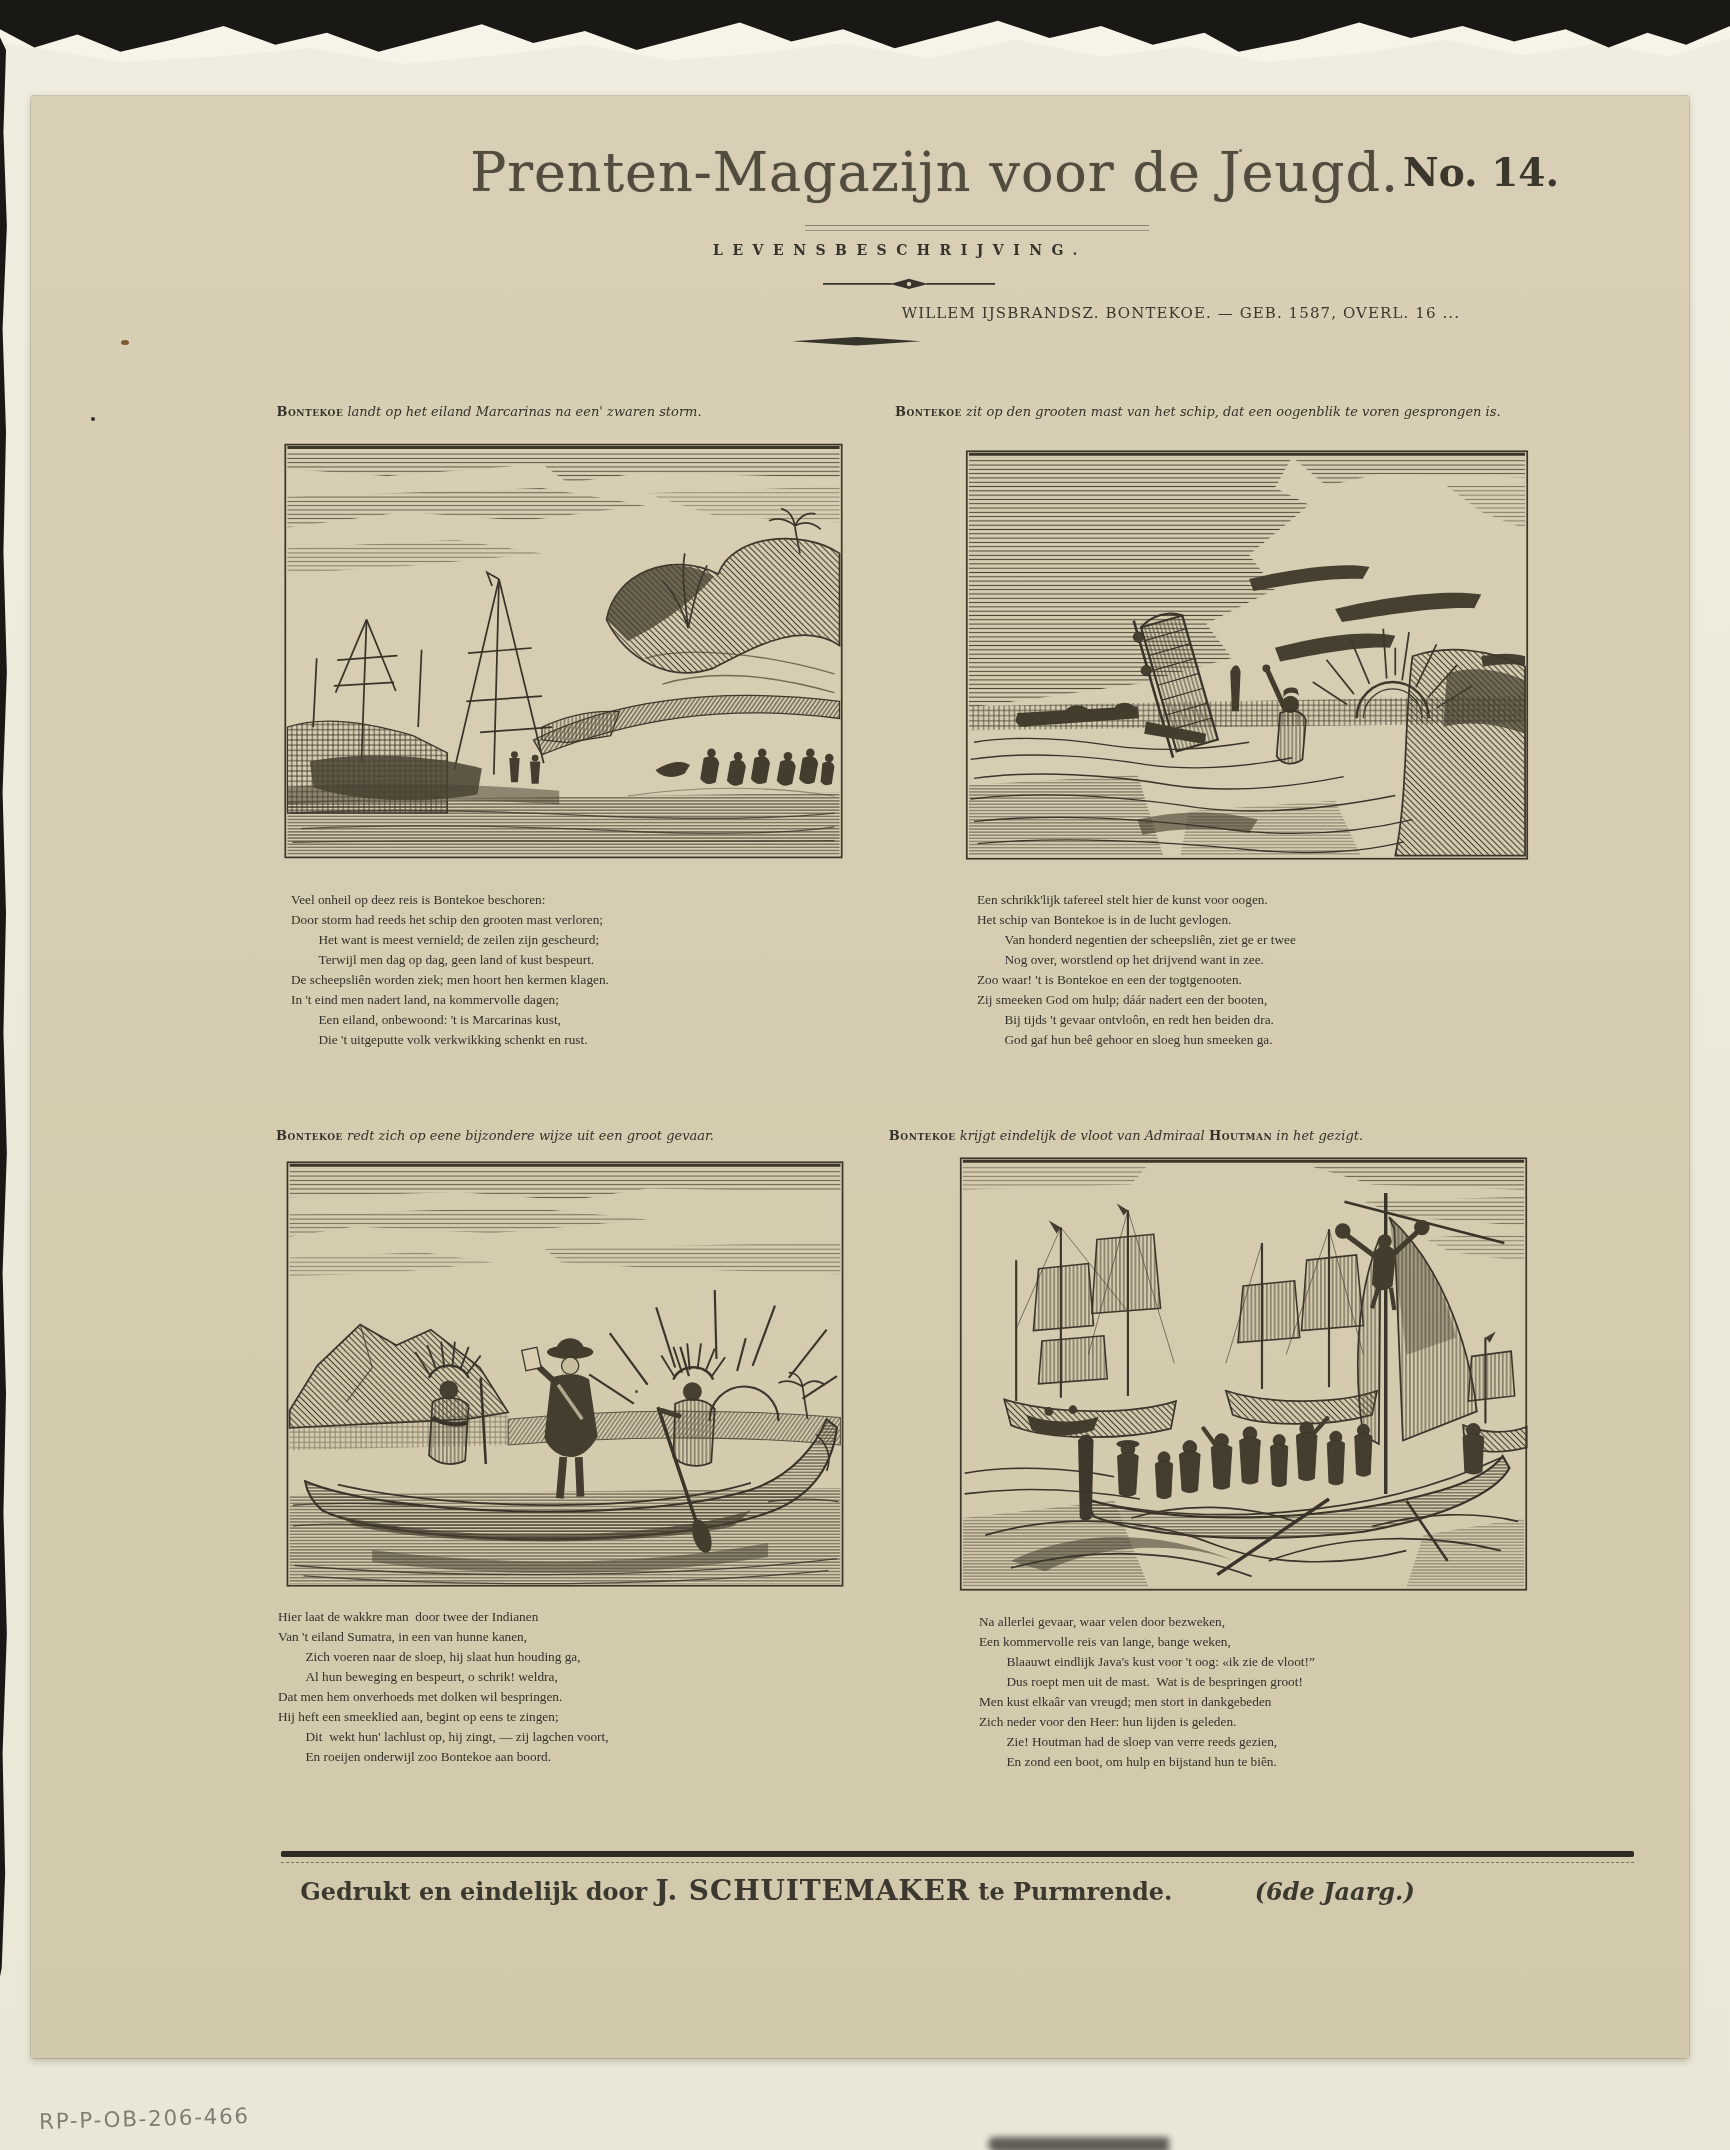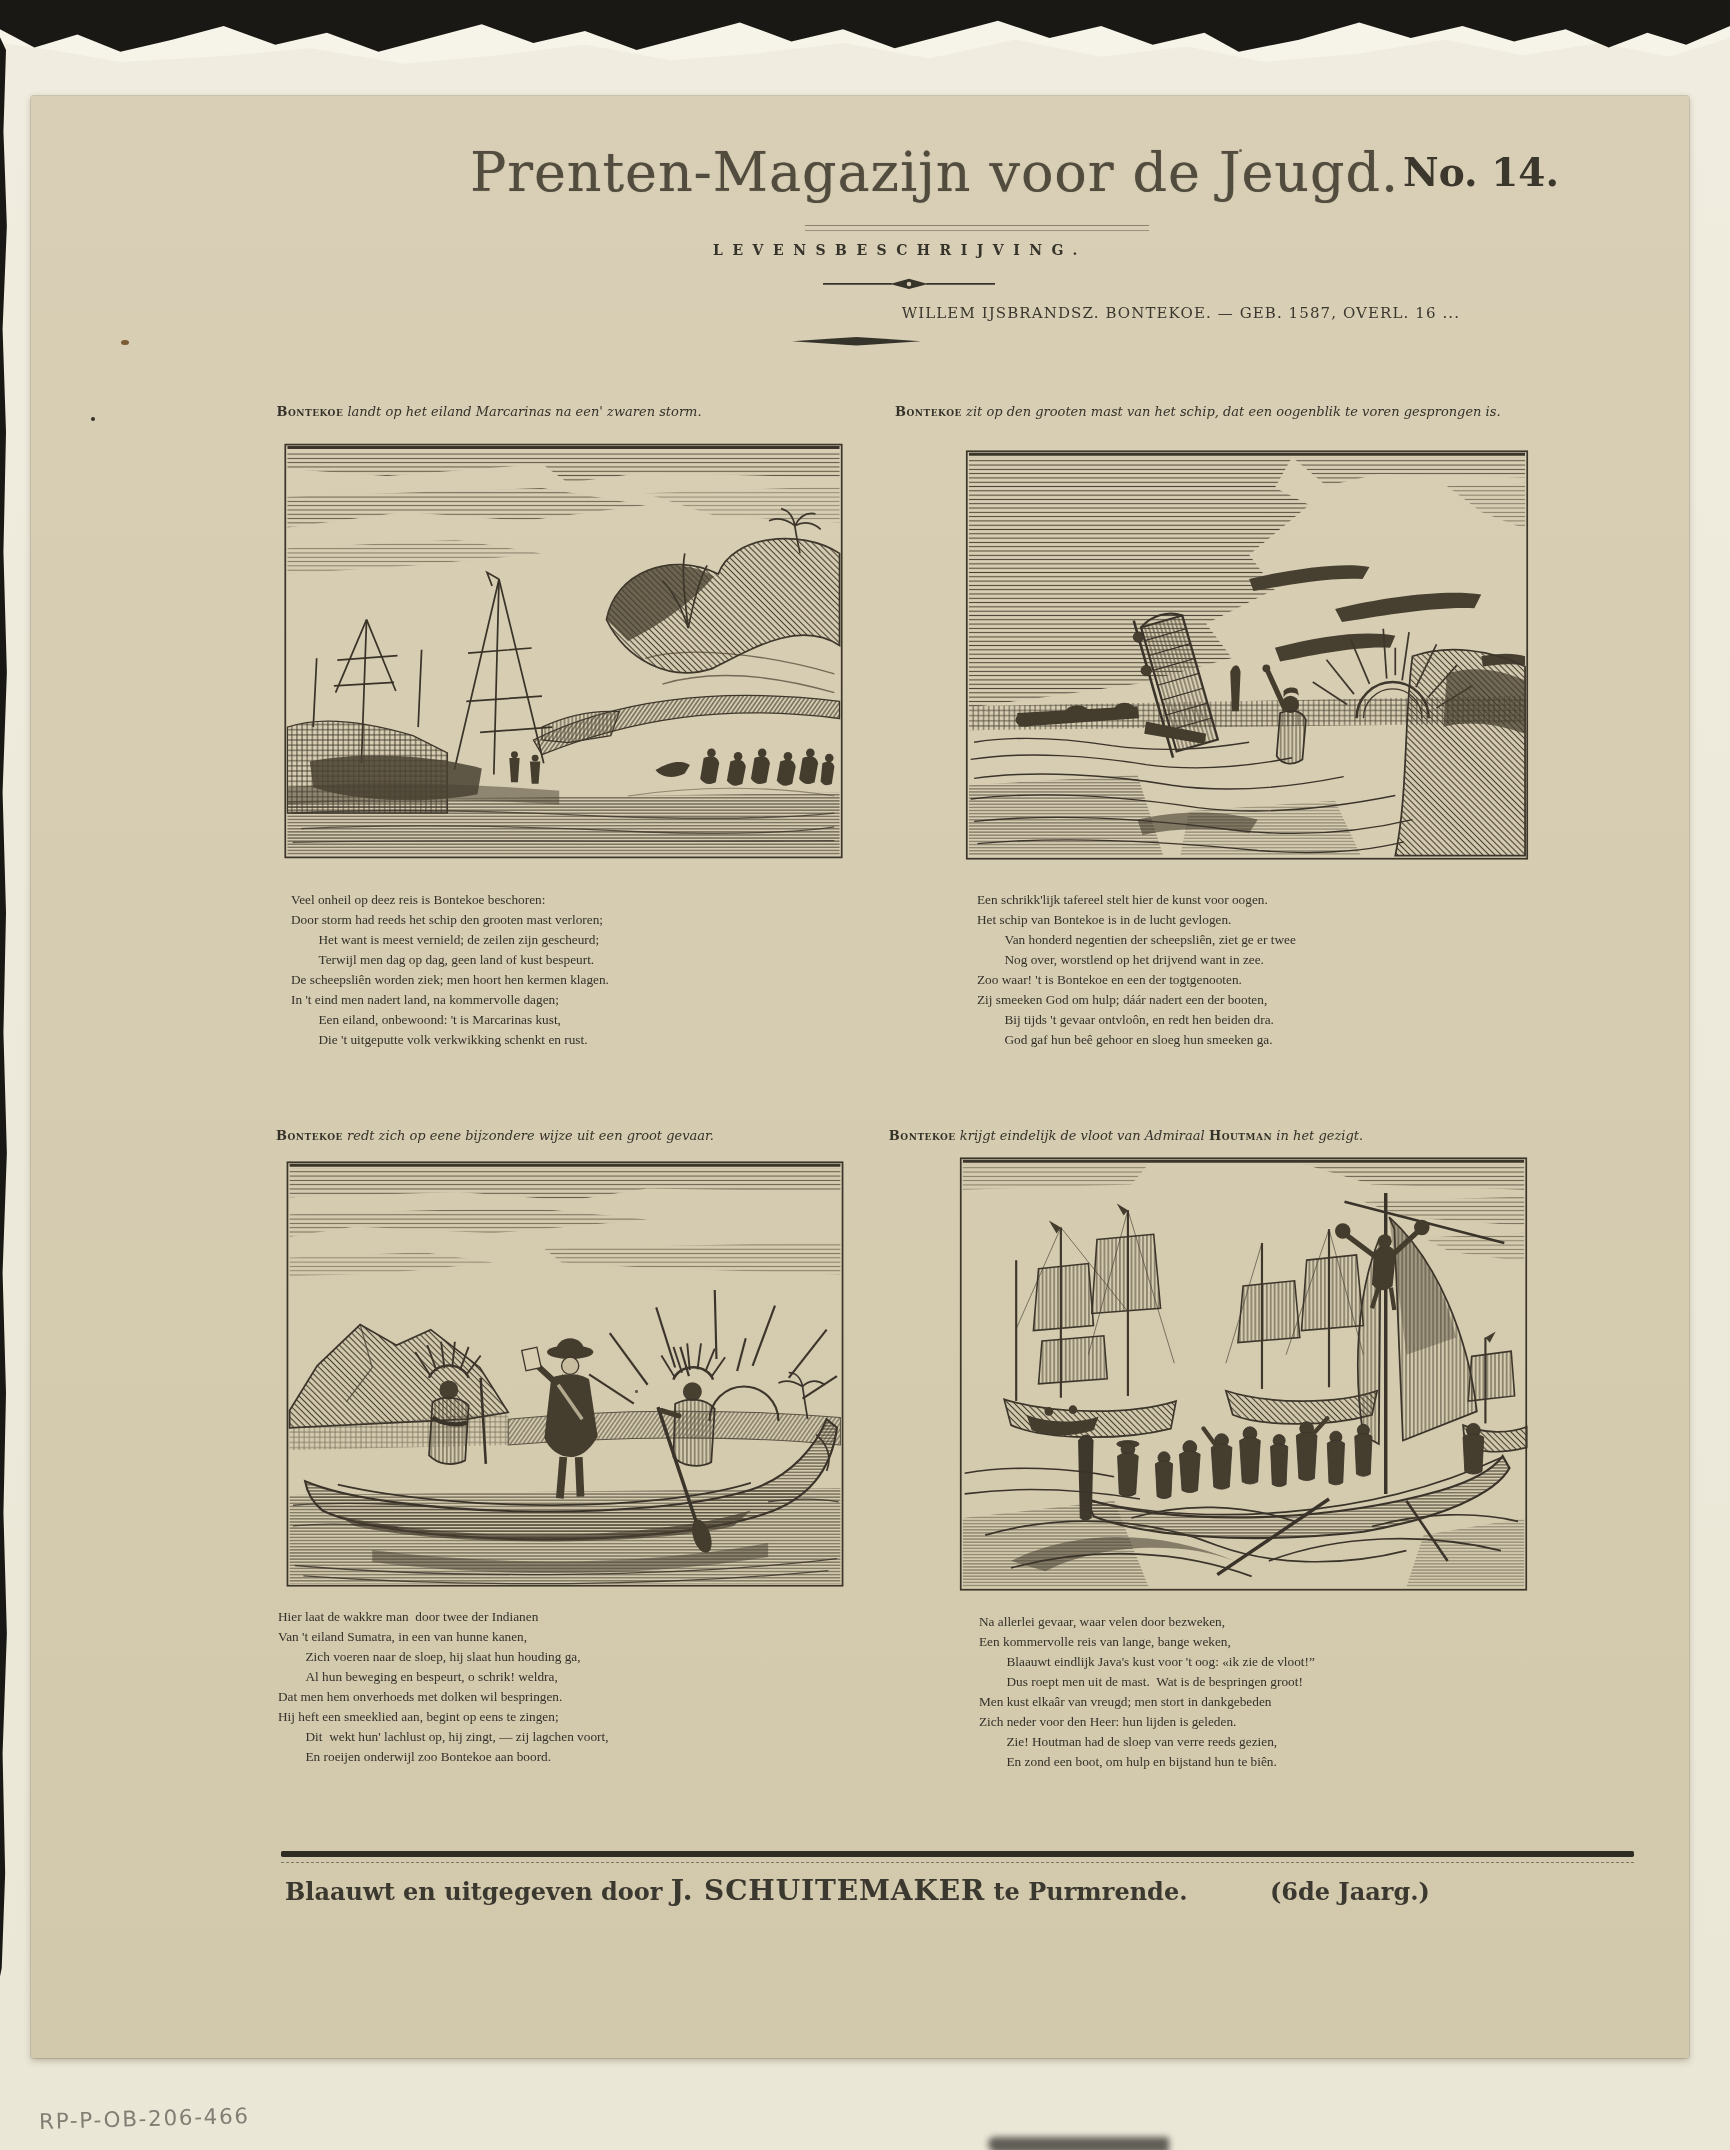--- a/index.html
+++ b/index.html
@@ -31,21 +31,21 @@
   .poem{position:absolute;color:#33312a;font-size:13.3px;line-height:20px;font-family:Liberation Serif, serif;}
   .poem .l{white-space:pre;}
   .poem .ind{padding-left:27.5px;}
   .eng{position:absolute;}
   
   .bot-rule{position:absolute;left:250px;top:1755px;width:1353px;height:6px;background:#2f2c25;border-radius:1.7px;}
   .bot-rule2{position:absolute;left:250px;top:1766px;width:1353px;height:0;border-top:1.7px dashed rgba(58,53,42,.55);}
   .imprint{position:absolute;left:224px;top:1778px;width:1205px;text-align:center;
            font-size:24px;font-weight:700;color:#3b382f;white-space:nowrap;}
   .imprint .pub{font-size:28px;letter-spacing:0.9px;}
-  .imprint .vol{margin-left:74px;}
+  .imprint .vol{margin-left:74px;font-style:italic;}
   
   .pencil{position:absolute;left:39px;top:2106px;font-family:"DejaVu Sans",sans-serif;
           font-size:21.5px;letter-spacing:1.7px;color:#817e74;transform:rotate(-1.6deg);white-space:nowrap;}
   .shadow-br{position:absolute;left:988px;top:2137px;width:181px;height:15.5px;background:#605d56;
              border-radius:6.9px 1.7px 0 10.3px;filter:blur(3.4px);}
   .speck{position:absolute;border-radius:50%;}
 </style>
 </head>
 <body>
 
@@ -431,21 +431,21 @@
       <div class="l ind">Dus roept men uit de mast.  Wat is de bespringen groot!</div>
       <div class="l">Men kust elkaâr van vreugd; men stort in dankgebeden</div>
       <div class="l">Zich neder voor den Heer: hun lijden is geleden.</div>
       <div class="l ind">Zie! Houtman had de sloep van verre reeds gezien,</div>
       <div class="l ind">En zond een boot, om hulp en bijstand hun te biên.</div>
     </div>
 
     <div class="bot-rule"></div>
     <div class="bot-rule2"></div>
     <div class="imprint">
-      <span>Blaauwt en uitgegeven door</span>
+      <span>Gedrukt en eindelijk door</span>
       <span class="pub">J. SCHUITEMAKER</span>
       <span>te Purmrende.</span>
       <span class="vol">(6de Jaarg.)</span>
     </div>
 
     <div class="speck" style="left:90px;top:244px;width:7.7px;height:5.2px;background:#7a5b33"></div>
     <div class="speck" style="left:60px;top:321px;width:4.3px;height:4.3px;background:#35322a"></div>
     <div class="speck" style="left:1208px;top:53px;width:3.4px;height:3.4px;background:#6b6354"></div>
     <div class="speck" style="left:604px;top:1294px;width:2.6px;height:2.6px;background:#5f584a"></div>
   </div>

